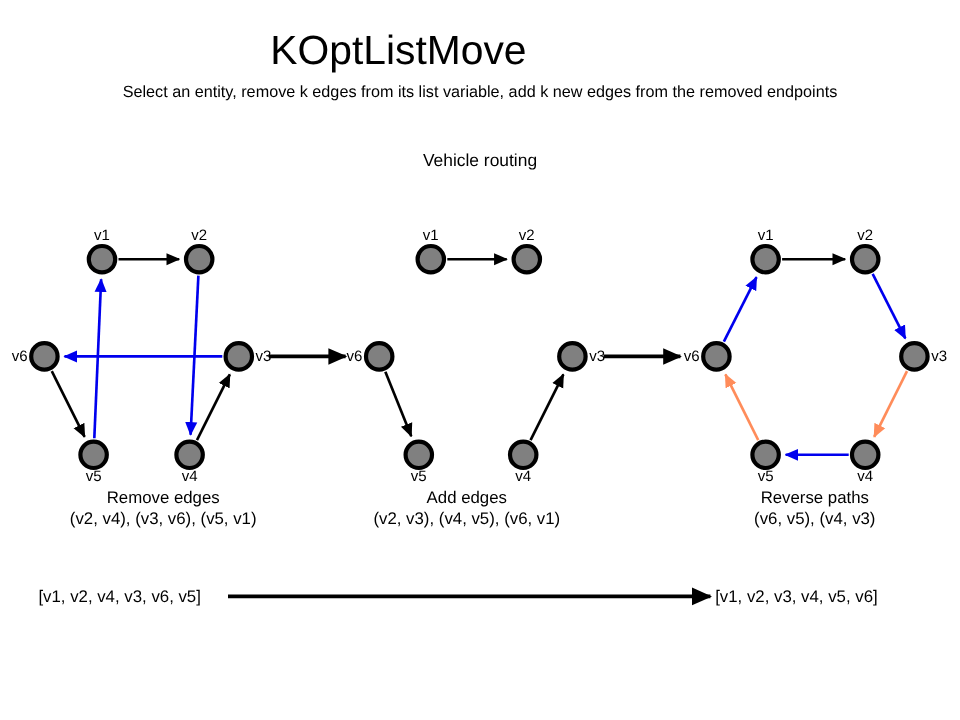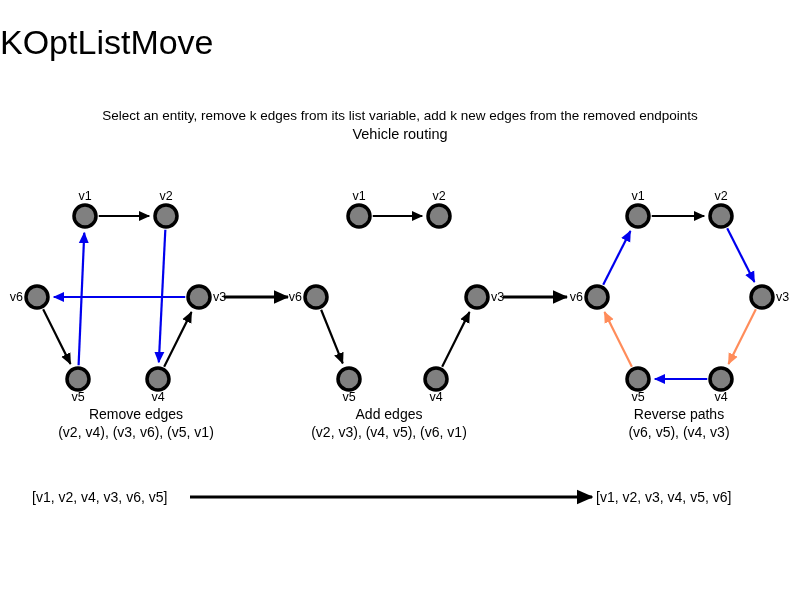--- a/index.html
+++ b/index.html
@@ -17,34 +17,34 @@
   }
   #page-root {
     position: absolute;
     inset: 0;
   }
   .title {
     position: absolute;
     top: 22px;
     left: 0;
     width: 664px;
+    text-align: center;
     font-size: 34px;
     font-weight: 400;
     line-height: 40px;
     letter-spacing: 0px;
   }
   .subtitle {
     position: absolute;
     top: 68px;
     left: 0;
     width: 800px;
     text-align: center;
     font-size: 13.5px;
     line-height: 18px;
-    margin-top: 39px;
   }
   .section-label {
     position: absolute;
     top: 124px;
     left: 0;
     width: 800px;
     text-align: center;
     font-size: 14.5px;
     line-height: 20px;
   }

